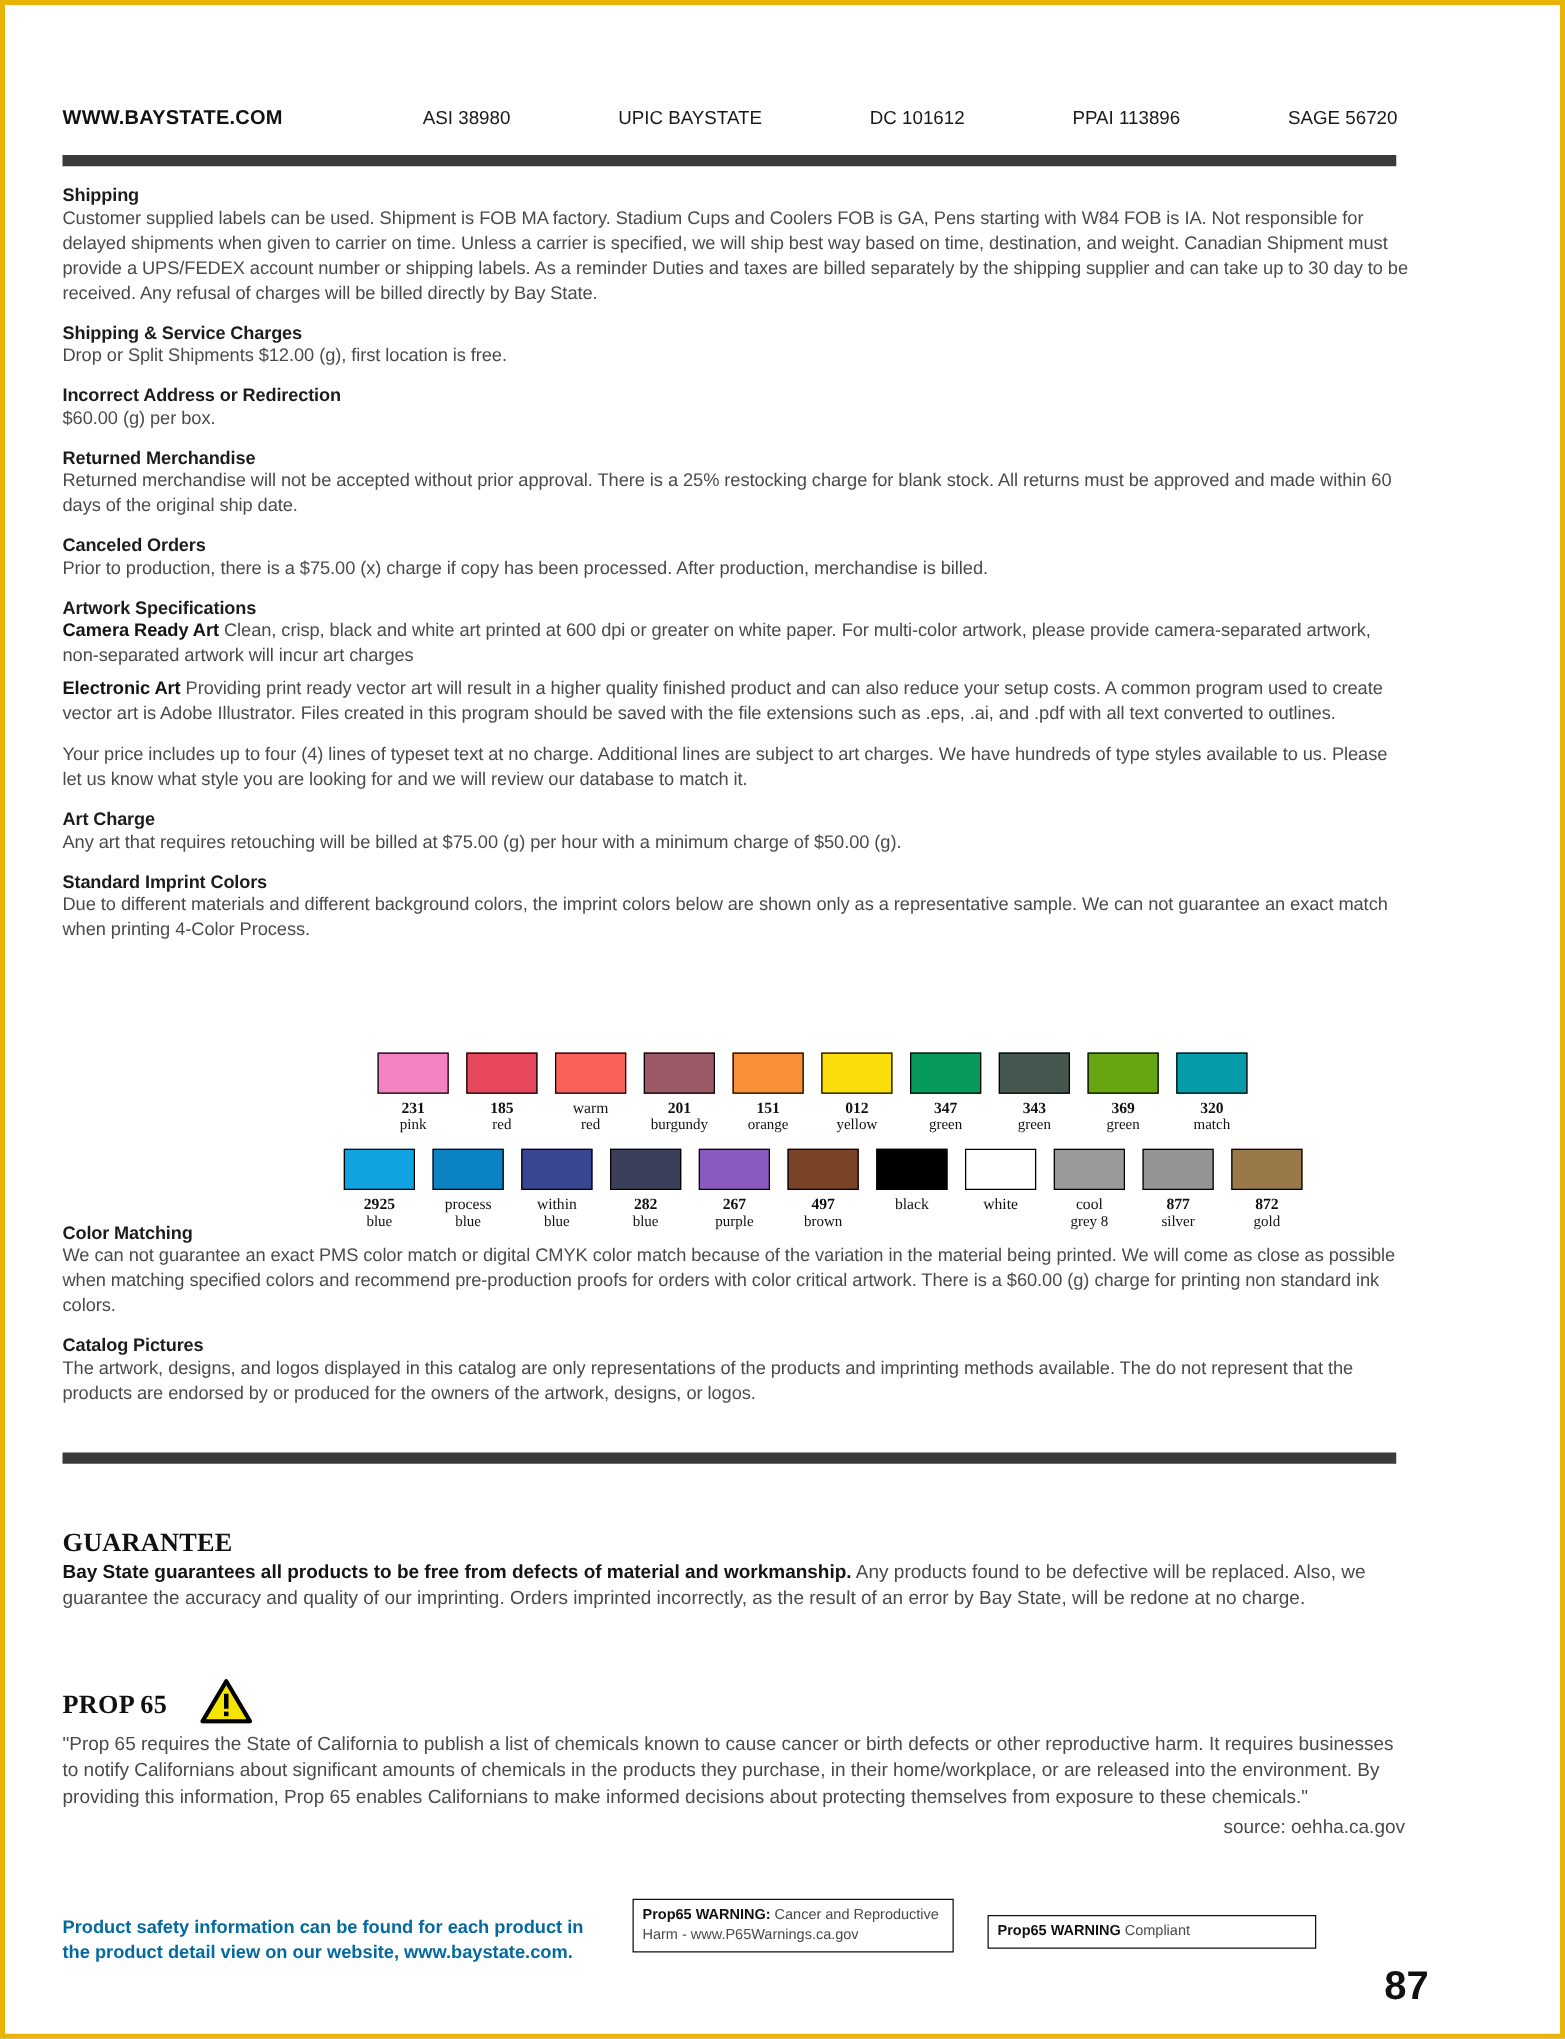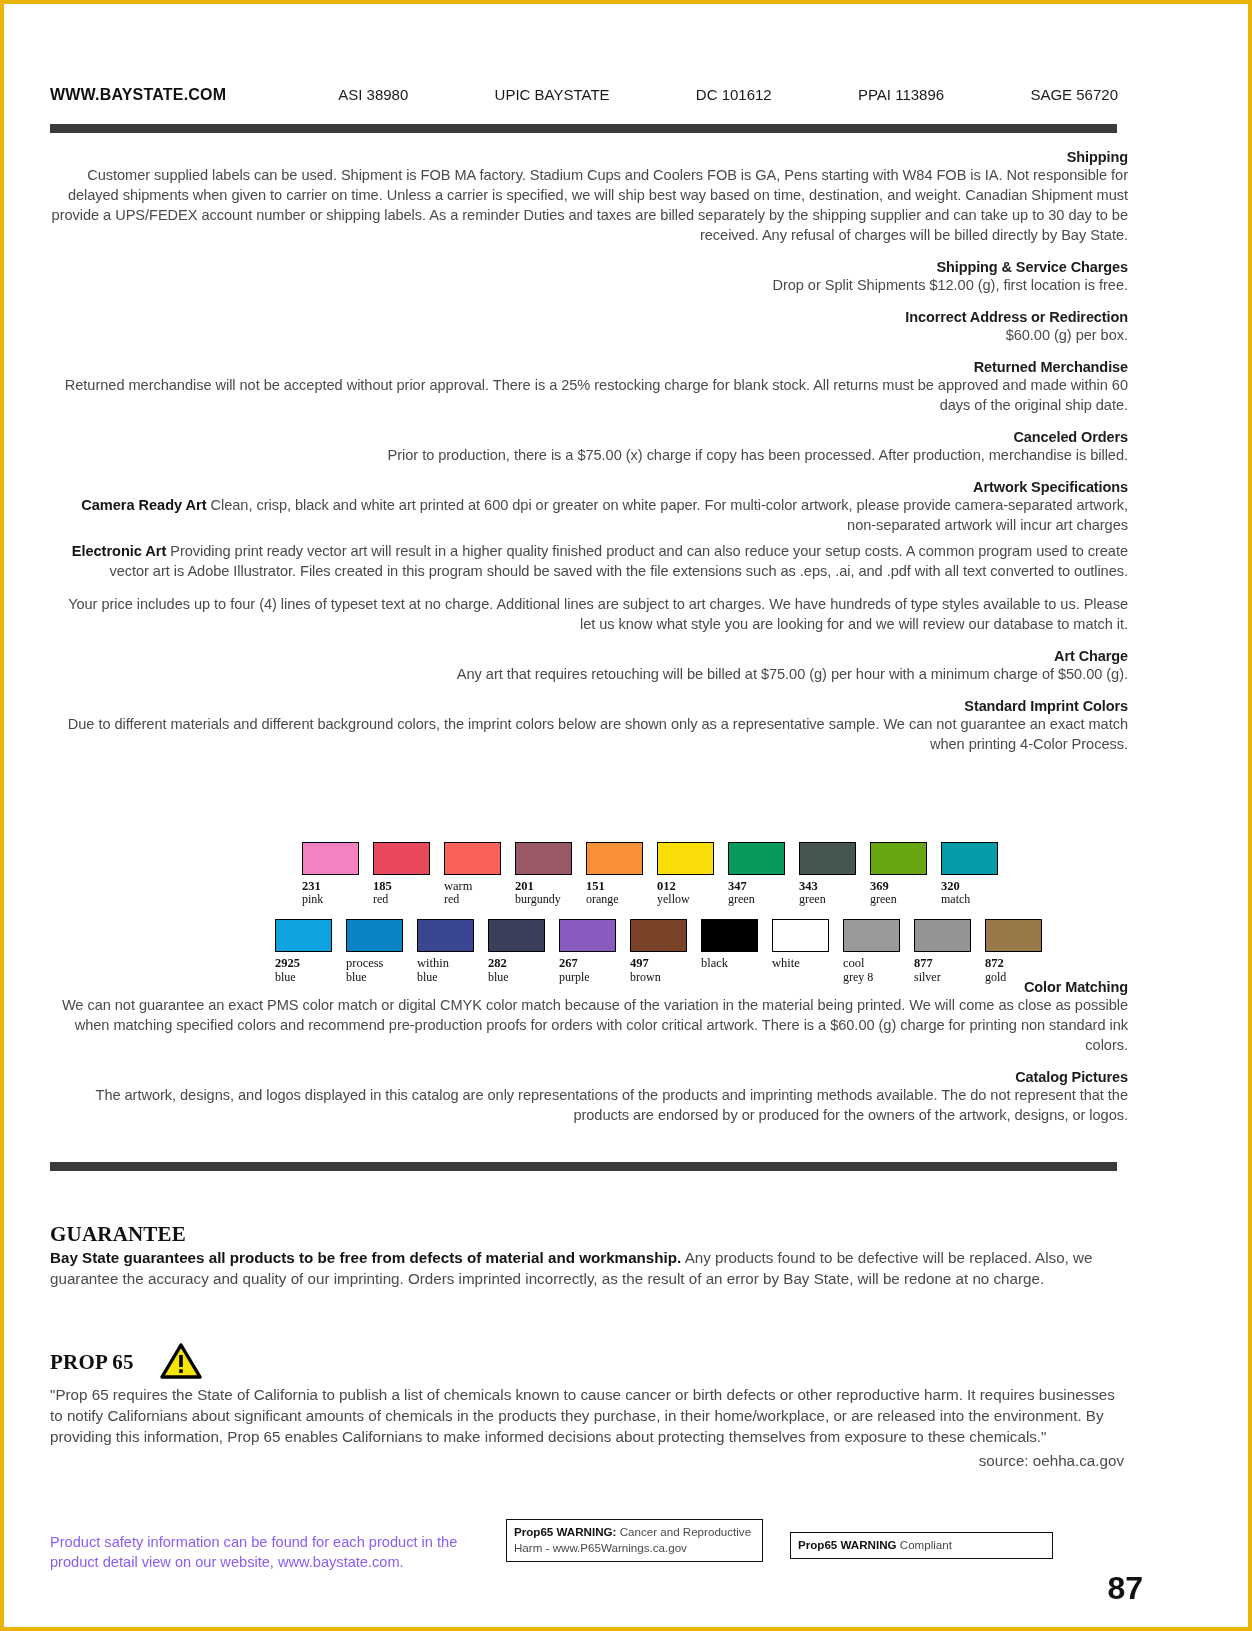--- a/index.html
+++ b/index.html
@@ -62,21 +62,21 @@
   .rule-mid { top: 1158px; }
 
   
   .body-col {
     position: absolute;
     left: 0;
     top: 145px;
     width: 1078px;
     color: #3d3d3d;
   }
-  .sec { margin-bottom: 13px; text-align: right; }
+  .sec { margin-bottom: 13px; }
   .sec h3 {
     margin: 0 0 1px 0;
     font-size: 14.5px;
     font-weight: bold;
     color: #1c1c1c;
     letter-spacing: -0.1px;
   }
   .sec p {
     margin: 0;
     font-size: 14.6px;
@@ -99,21 +99,21 @@
   }
   .sw-row {
     display: flex;
     align-items: flex-start;
   }
   .sw-row.row1 { margin-left: 252px; }
   .sw-row.row2 { margin-left: 225px; margin-top: 12px; }
   .sw-cell {
     width: 57px;
     margin-right: 14px;
-    text-align: left;
+    text-align: center;
   }
   .sw-box {
     height: 33px;
     border: 1.4px solid #000;
     box-sizing: border-box;
   }
   .sw-code {
     font-family: "Liberation Serif", serif;
     font-size: 12.5px;
     font-weight: bold;
@@ -176,23 +176,23 @@
     position: absolute;
     left: 0;
     top: 1515px;
     width: 1078px;
     display: flex;
     align-items: flex-start;
   }
   .safety-note {
     width: 432px;
     font-size: 14.6px;
-    font-weight: normal;
+    font-weight: bold;
     line-height: 1.35;
-    color: #8b5cf6;
+    color: #0369a1;
     padding-top: 14px;
   }
   .p65box {
     border: 1.6px solid #111;
     box-sizing: border-box;
     padding: 4px 7px 6px 7px;
     font-size: 11.6px;
     line-height: 1.35;
     color: #4a4a4a;
   }

